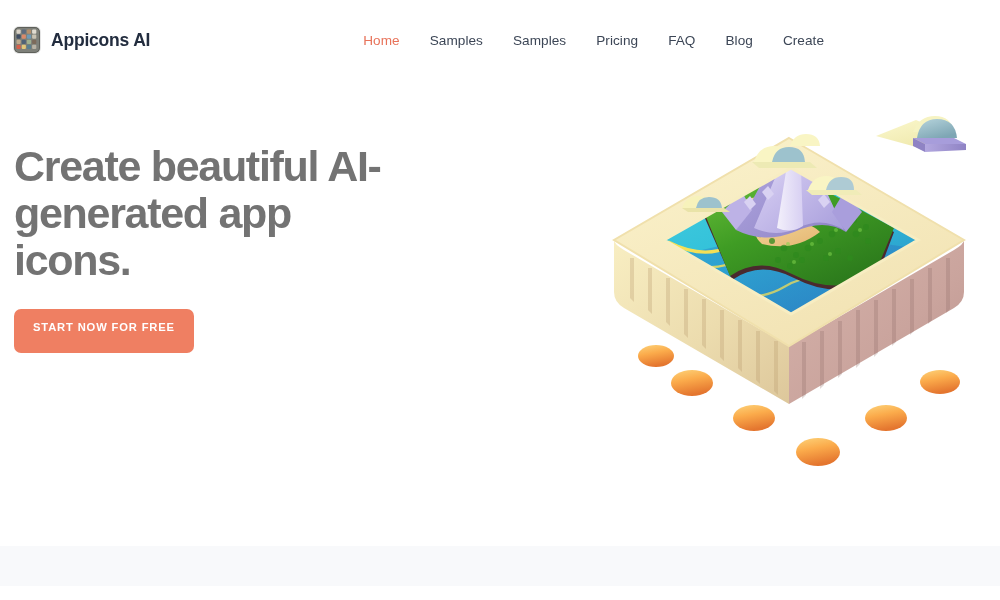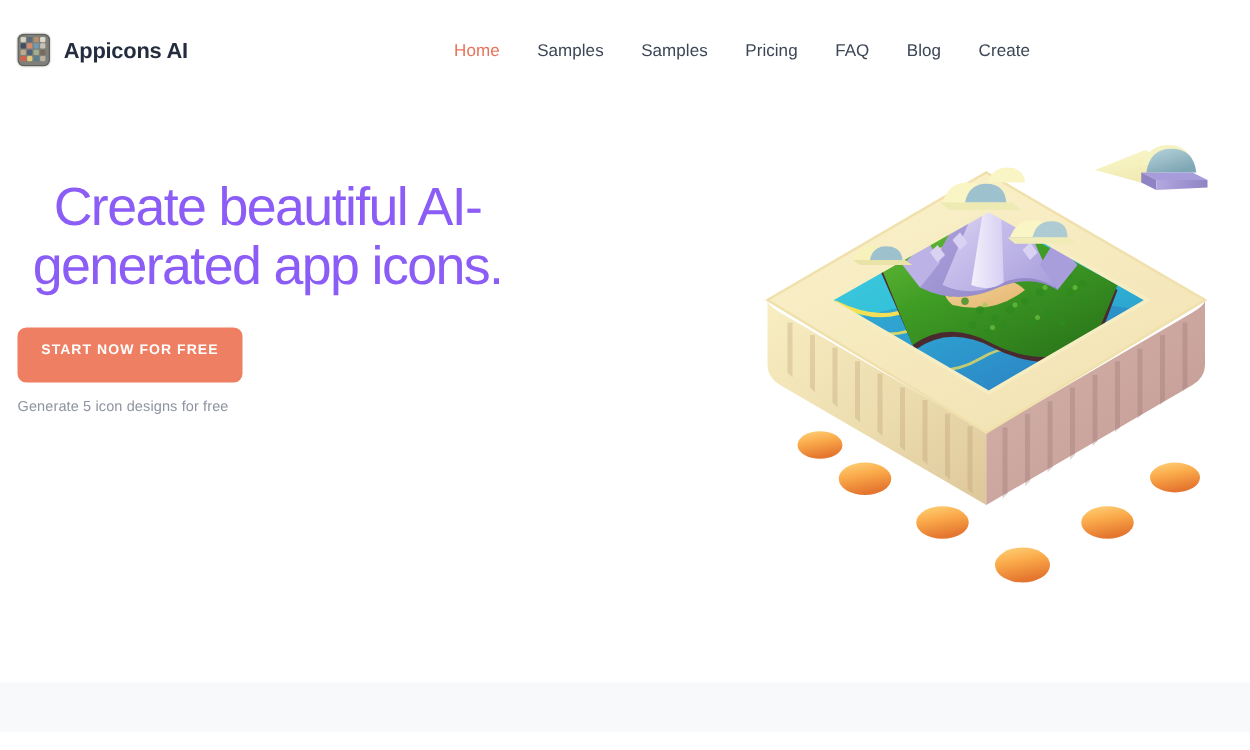--- a/index.html
+++ b/index.html
@@ -95,25 +95,24 @@
   .hero-copy {
     position: absolute;
     left: 14px;
     top: 63px;
     width: 520px;
   }
 
   .hero-title {
     font-size: 43px;
     line-height: 47px;
-    font-weight: 400;
+    font-weight: 700;
     letter-spacing: -1.3px;
-    color: #8b5cf6;
+    color: #737373;
     max-width: 400px;
-    text-align: center;
   }
 
   .hero-sub {
     margin-top: 20px;
     font-size: 14.6px;
     line-height: 21.5px;
     color: #8e94a0;
     max-width: 505px;
     letter-spacing: 0.05px;
   }
@@ -216,21 +215,20 @@
       <a class="nav-link">Create</a>
     </nav>
 
   </header>
 
   <section class="hero">
 
     <div class="hero-copy">
       <h1 class="hero-title">Create beautiful AI-generated app icons.</h1>
       <button class="cta-button">Start now for free</button>
-      <p class="cta-note">Generate 5 icon designs for free</p>
     </div>
 
     <div class="hero-art">
       <svg viewBox="0 0 400 400" aria-hidden="true">
         <defs>
           <linearGradient id="gBaseLeft" x1="0" y1="0" x2="1" y2="1">
             <stop offset="0%" stop-color="#f8eec2"></stop>
             <stop offset="55%" stop-color="#ecdcae"></stop>
             <stop offset="100%" stop-color="#ddc79b"></stop>
           </linearGradient>

